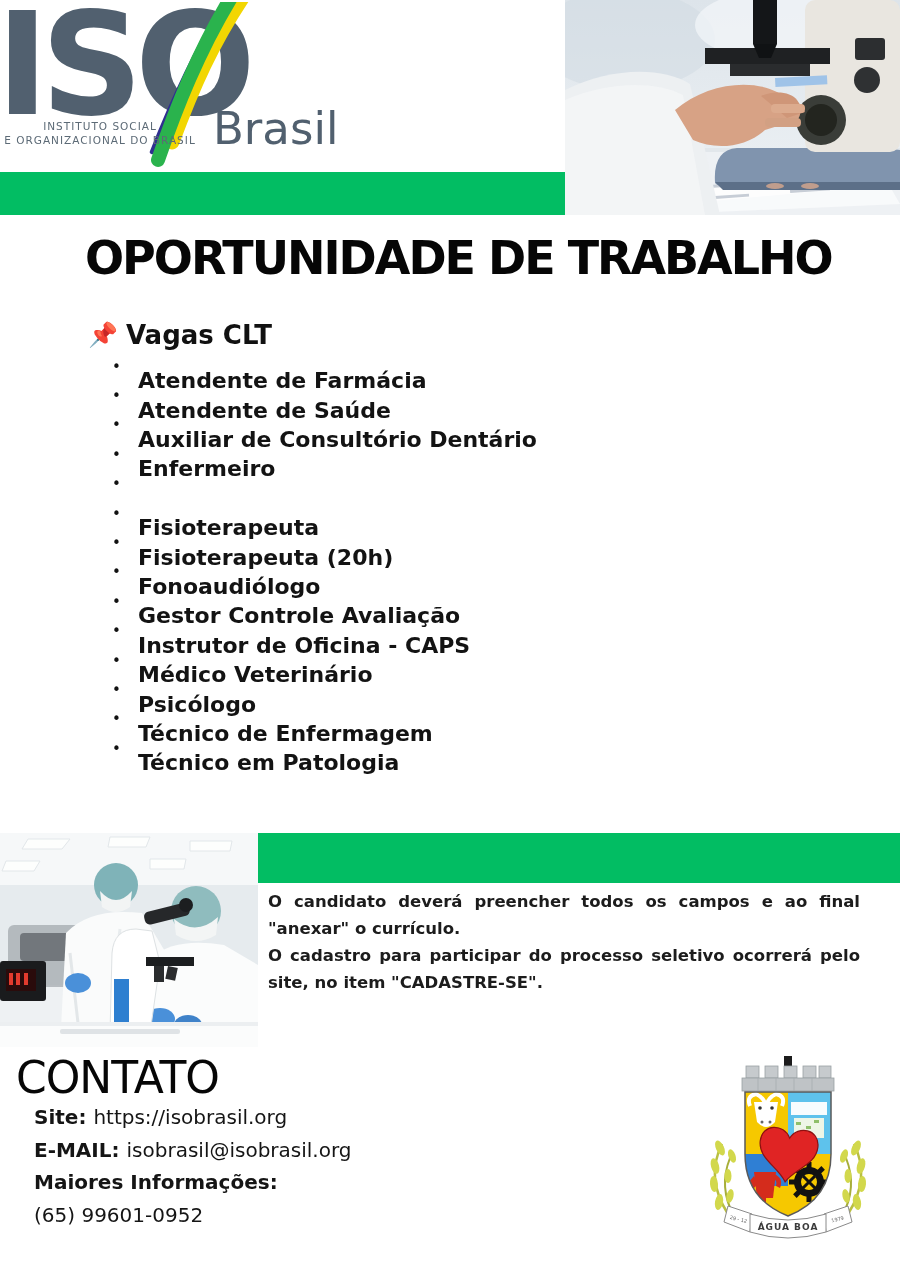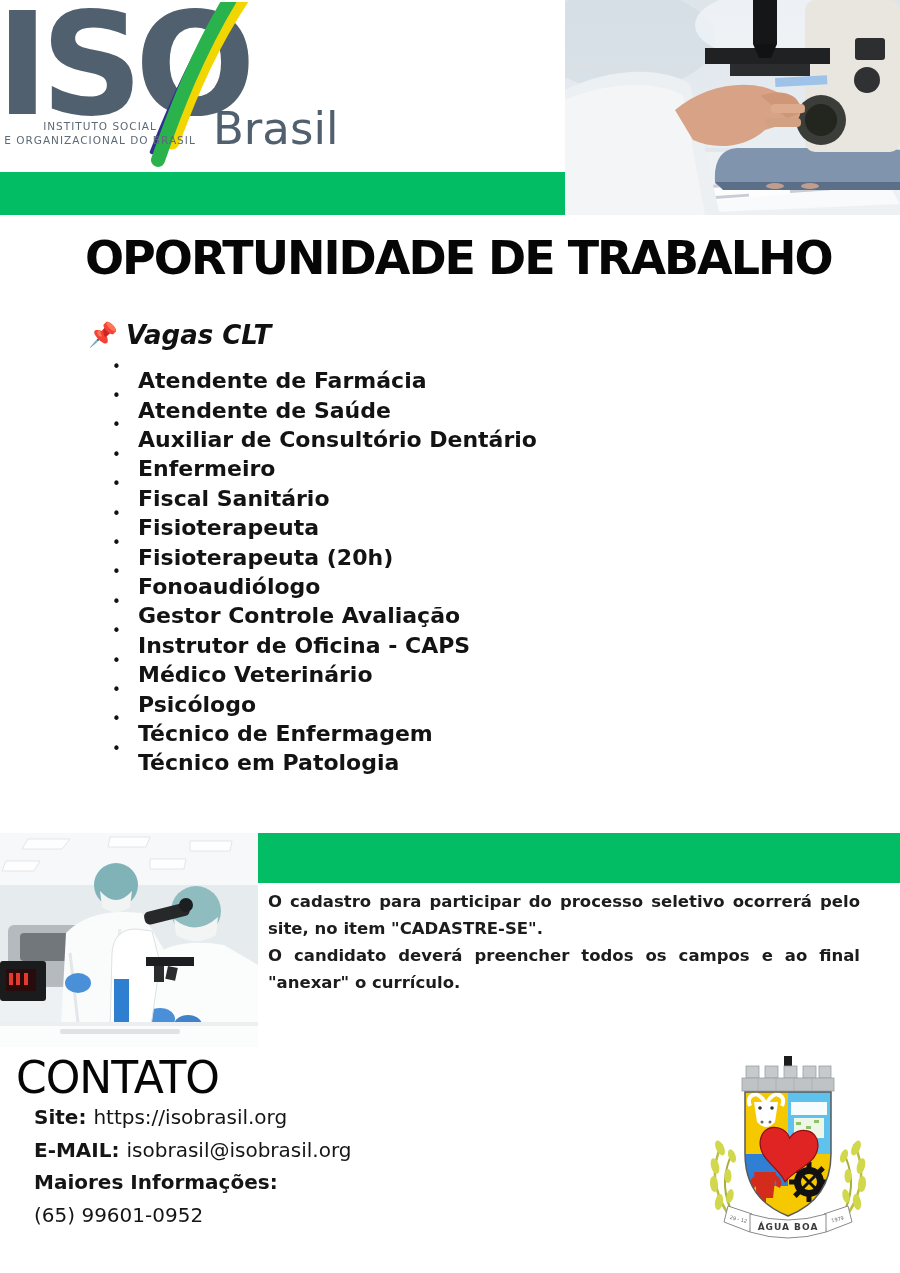--- a/index.html
+++ b/index.html
@@ -9,21 +9,21 @@
   
   .logo-svg{position:absolute;left:0;top:2px;width:350px;height:168px;}
   .green-bar-top{position:absolute;left:0;top:172px;width:565px;height:43px;background:#02bd63;}
   .photo-top{position:absolute;right:0;top:0;width:335px;height:215px;}
 
   
   .title{position:absolute;left:85px;top:231px;margin:0;font-size:46px;font-weight:bold;
          letter-spacing:-2px;color:#060606;white-space:nowrap;}
   .vagas-row{position:absolute;left:88px;top:320px;display:flex;align-items:center;gap:8px;}
   .pin{font-size:24px;line-height:1;}
-  .vagas-label{font-size:26px;font-weight:bold;color:#111;font-style:italic;}
+  .vagas-label{font-size:26px;font-weight:bold;color:#111;}
   .job-list{position:absolute;left:112px;top:352px;margin:0;padding:0;list-style:none;}
   .job-list li{display:flex;align-items:center;height:29.4px;}
   .dot{width:26px;font-size:15px;color:#111;flex:0 0 26px;}
   .job{font-size:22px;font-weight:bold;color:#131313;white-space:nowrap;margin-top:28px;}
 
   
   .photo-bottom{position:absolute;left:0;top:833px;width:258px;height:214px;}
   .green-strip{position:absolute;left:258px;top:833px;width:642px;height:50px;background:#02bd63;}
   .info-text{position:absolute;left:268px;top:888px;width:592px;text-align:justify;
              font-size:16.5px;line-height:27px;font-weight:bold;color:#1c1c1c;}
@@ -132,21 +132,20 @@
     <li>
         <span class="dot">•</span>
         <span class="job">Auxiliar de Consultório Dentário</span>
       </li>
     <li>
         <span class="dot">•</span>
         <span class="job">Enfermeiro</span>
       </li>
     <li>
         <span class="dot">•</span>
-        <span class="job">Fiscal Sanitário</span>
       </li>
     <li>
         <span class="dot">•</span>
         <span class="job">Fisioterapeuta</span>
       </li>
     <li>
         <span class="dot">•</span>
         <span class="job">Fisioterapeuta (20h)</span>
       </li>
     <li>
@@ -235,22 +234,22 @@
     <path d="M128,120 Q128,112 140,112 L196,112 Q206,112 208,120 L214,164 L132,164 Z" fill="#f5f6f6" opacity="0"></path>
 
     <rect y="192" width="258" height="22" fill="#fbfcfc"></rect>
     <rect y="189" width="258" height="4" fill="#eceff1"></rect>
     <rect x="60" y="196" width="120" height="5" rx="2" fill="#dfe3e6"></rect>
   </svg>
 
   <div class="green-strip"></div>
 
   <div class="info-text">
+    <p>O candidato deverá preencher todos os campos e ao  final "anexar" o currículo.</p>
     <p>O cadastro para participar do processo seletivo ocorrerá pelo site, no item "CADASTRE-SE".</p>
-    <p>O candidato deverá preencher todos os campos e ao  final "anexar" o currículo.</p>
   </div>
 
   <h2 class="contact-heading">CONTATO</h2>
 
   <div class="contact-lines">
     <div class="c-row">
       <span class="c-label">Site:</span><span class="c-value">https://isobrasil.org</span>
     </div>
     <div class="c-row">
       <span class="c-label">E-MAIL:</span><span class="c-value">isobrasil@isobrasil.org</span>

